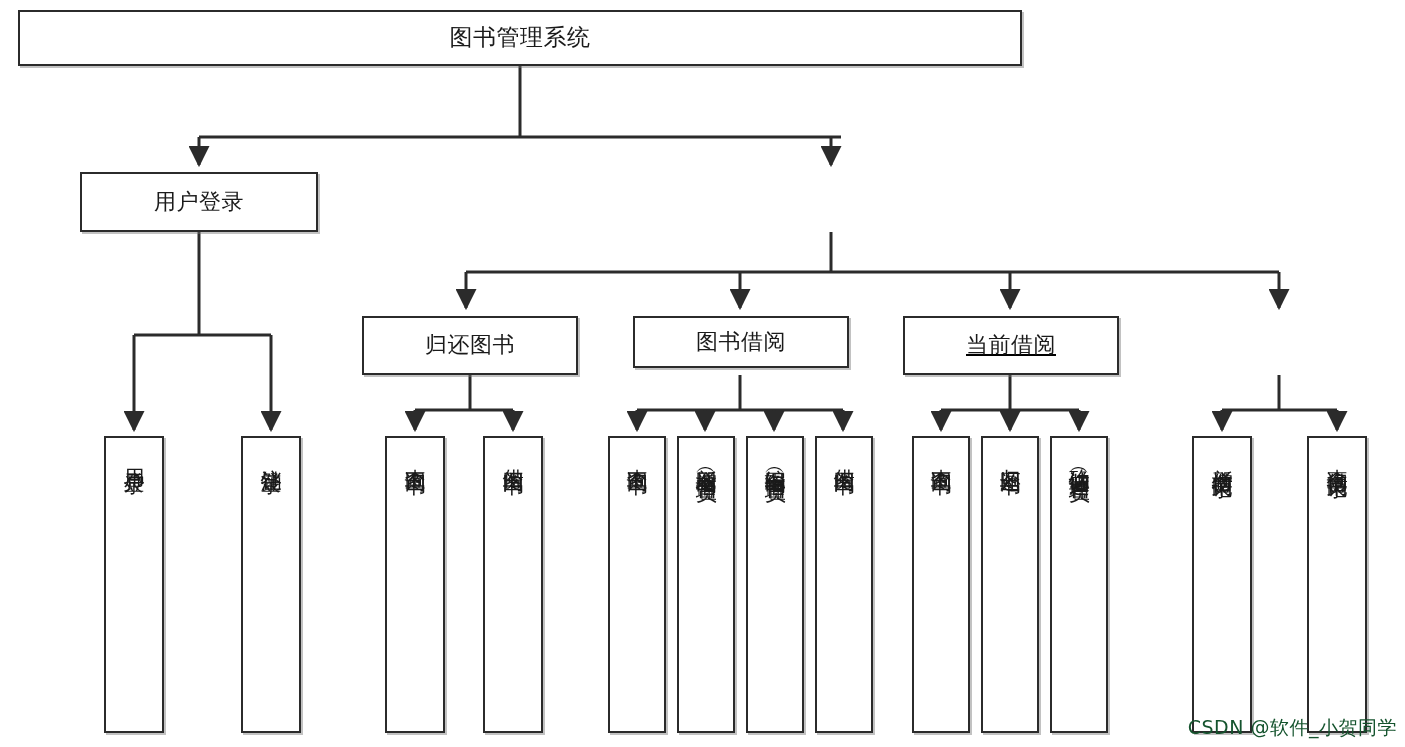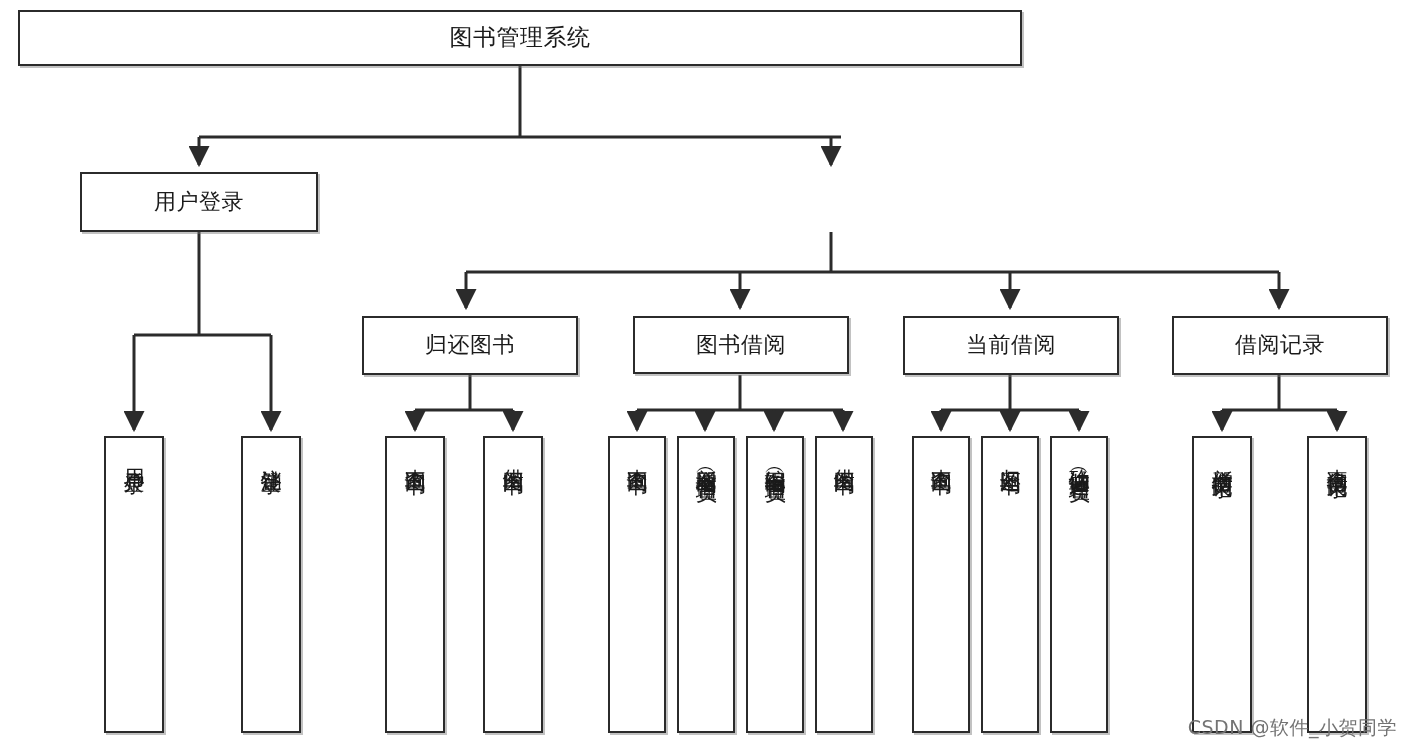--- a/index.html
+++ b/index.html
@@ -56,21 +56,21 @@
     font-size: 21px;
     line-height: 1.25;
     letter-spacing: 2px;
     white-space: nowrap;
   }
   .watermark {
     position: absolute;
     right: 8px;
     bottom: 6px;
     font-size: 19px;
-    color: #737373;
+    color: #14532d;
     white-space: nowrap;
     letter-spacing: 0.5px;
   }
 </style>
 </head>
 <body>
 
 <div id="canvas">
 
   <svg class="edges" viewBox="0 0 1405 747">
@@ -127,28 +127,25 @@
     <span class="label">图书管理系统</span>
   </div>
 
   <div class="node node-l2" style="left:80px; top:172px; width:238px; height:60px;">
     <span class="label">用户登录</span>
   </div>
 
   <div class="node node-l3" style="left:362px; top:316px; width:216px; height:59px;">
     <span class="label">归还图书</span>
   </div>
-  <div class="node node-l3" style="left:633px; top:316px; width:216px; height:58px;">
+  <div class="node node-l3" style="left:633px; top:316px; width:216px; height:52px;">
     <span class="label">图书借阅</span>
   </div>
-  <div class="node node-l3" style="left:903px; top:316px; width:216px; height:59px;">
+  <div class="node node-l3" style="left:903px; top:316px; width:216px; height:59px;text-decoration:underline;">
     <span class="label">当前借阅</span>
-  </div>
-  <div class="node node-l3" style="left:1172px; top:316px; width:216px; height:59px;">
-    <span class="label">借阅记录</span>
   </div>
 
   <div class="node node-leaf" style="left:104px; top:436px; width:60px; height:297px;">
     <span class="label">用户登录</span>
   </div>
   <div class="node node-leaf" style="left:241px; top:436px; width:60px; height:297px;">
     <span class="label">注销登录</span>
   </div>
 
   <div class="node node-leaf" style="left:385px; top:436px; width:60px; height:297px;">

